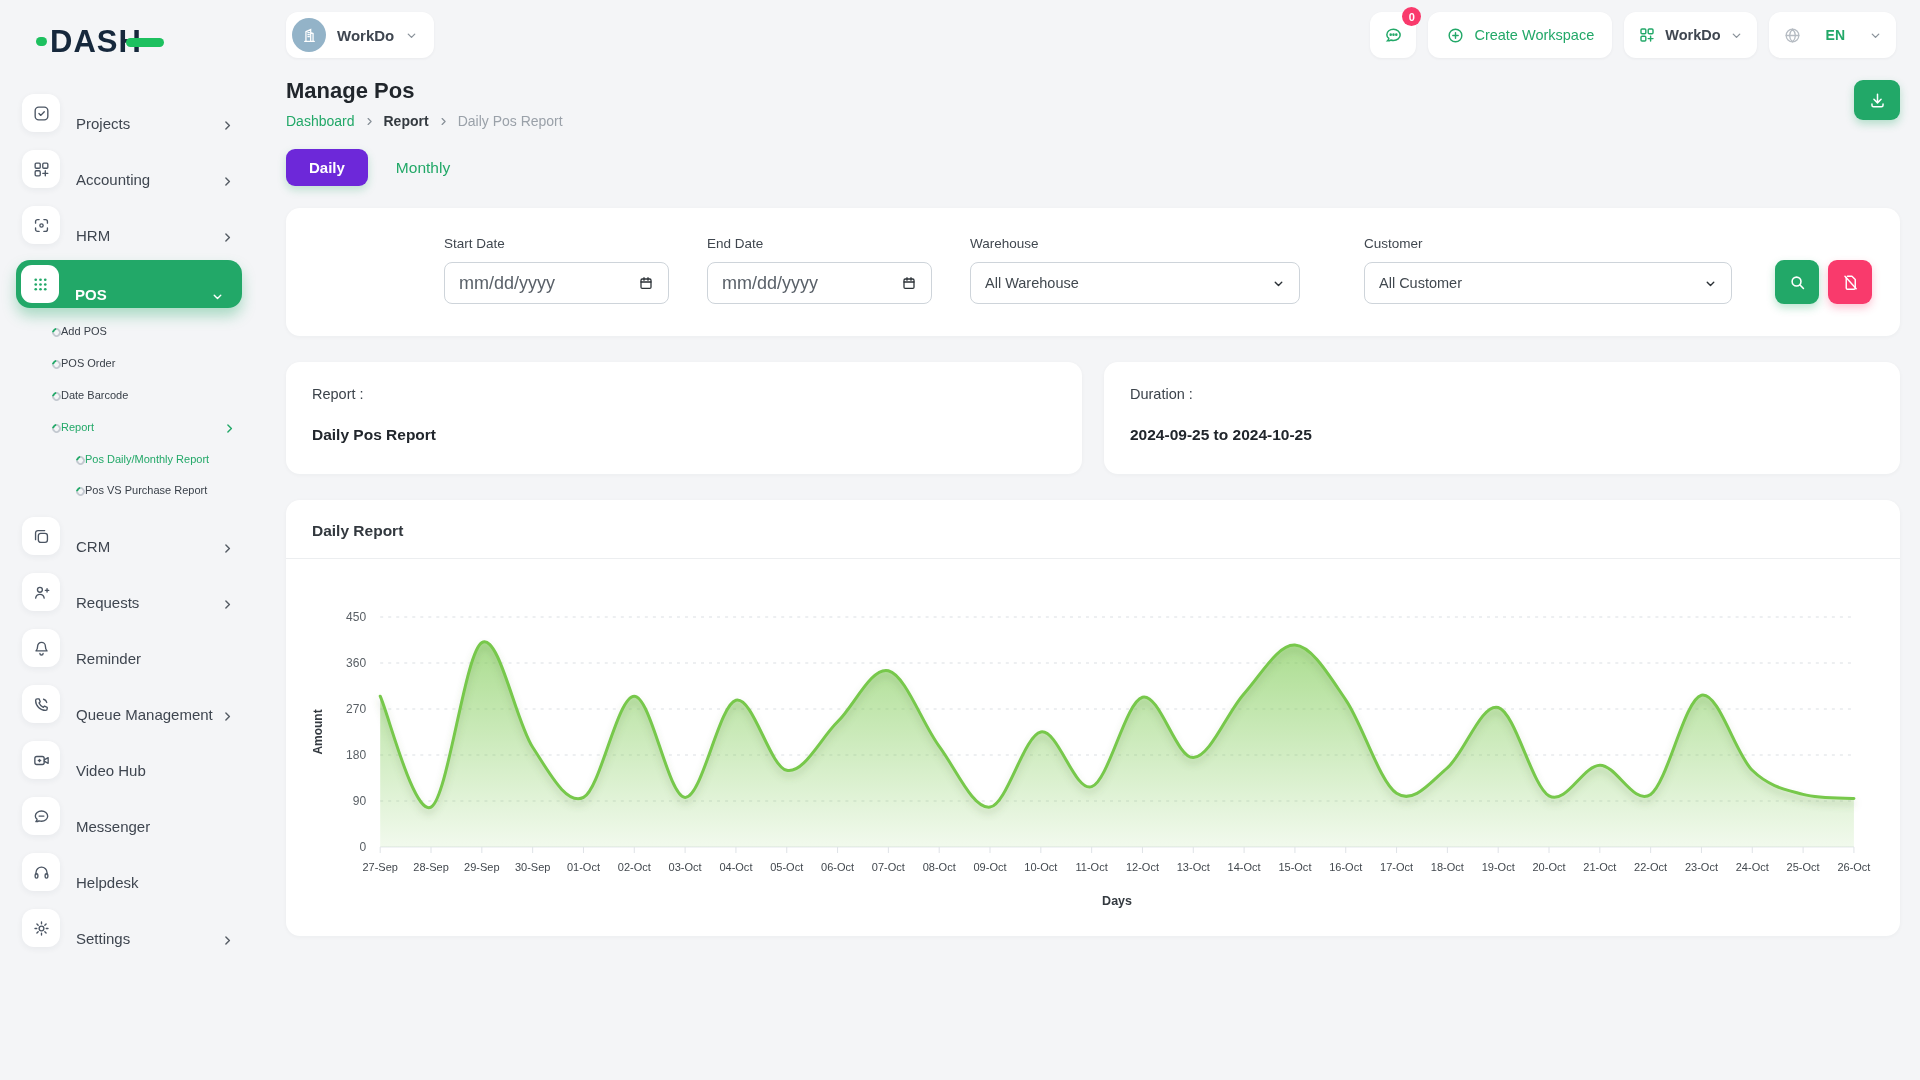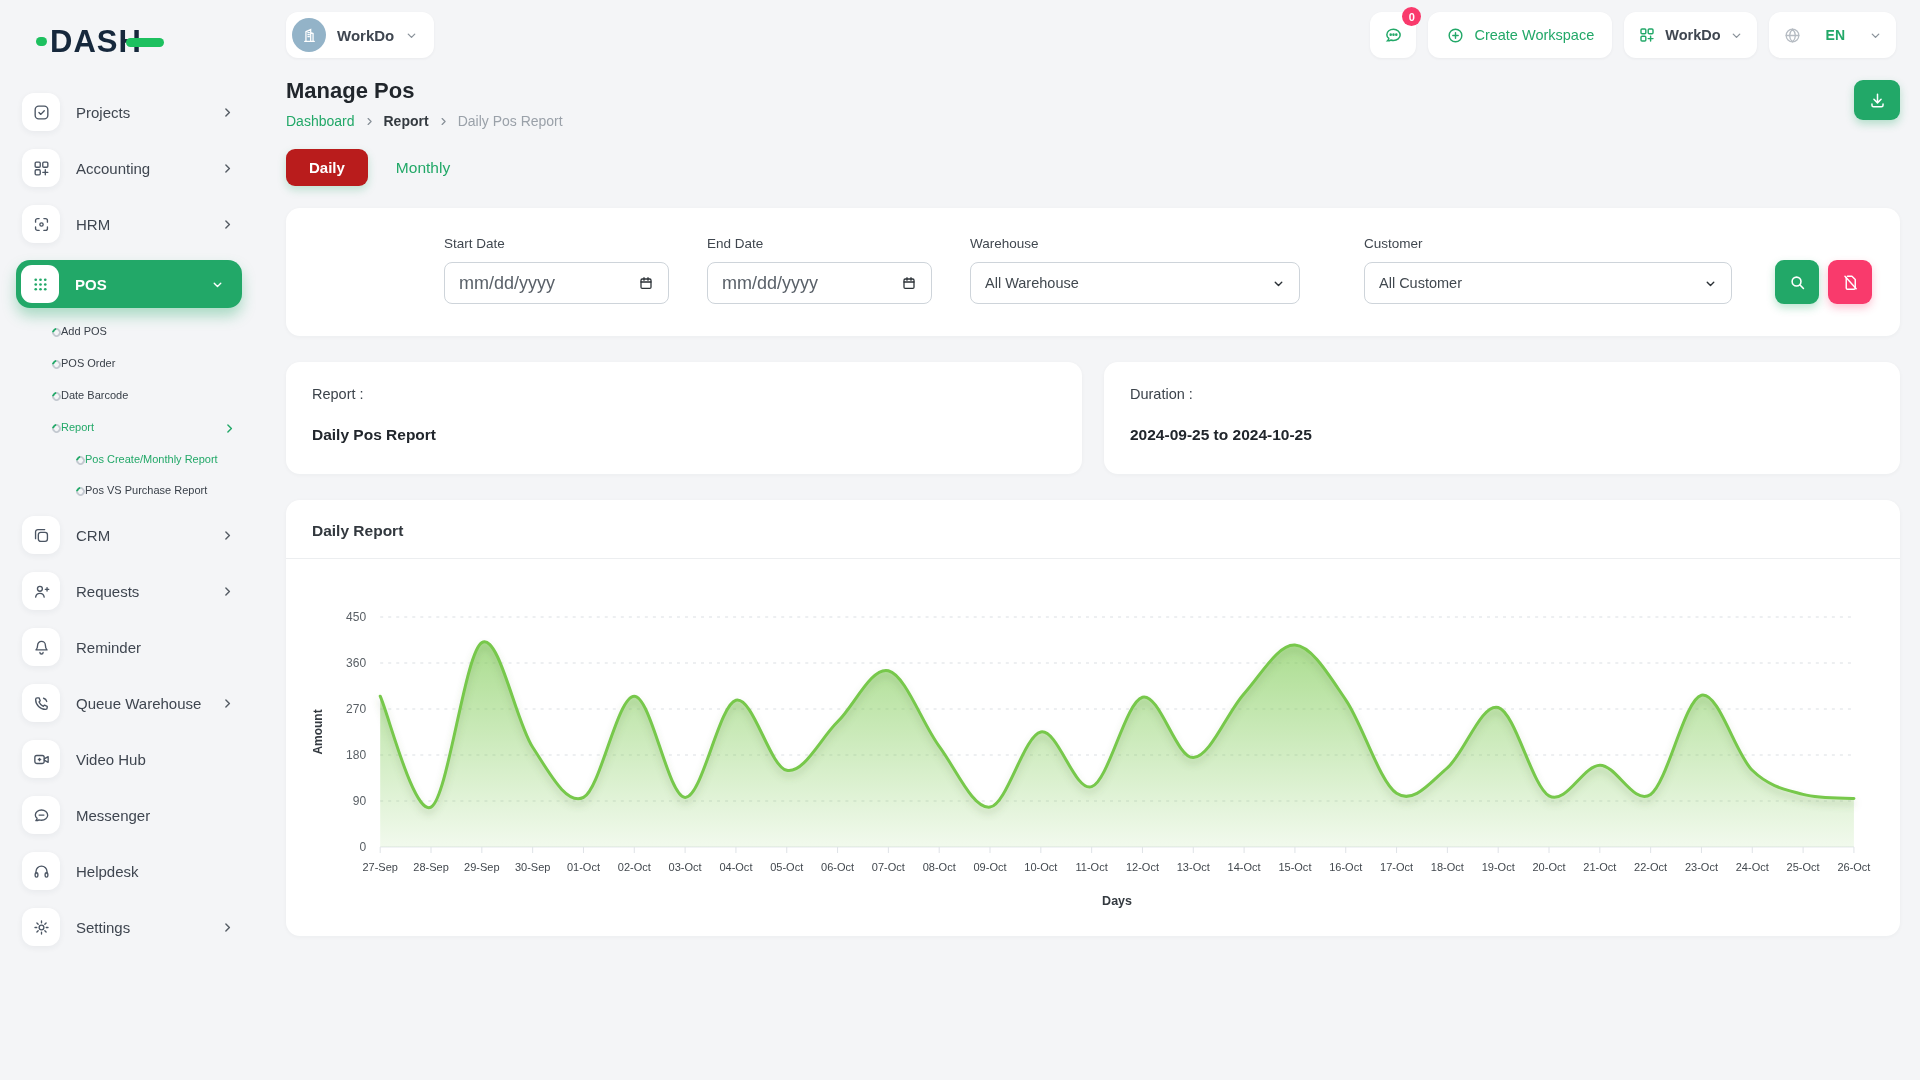--- a/index.html
+++ b/index.html
@@ -10,21 +10,21 @@
   }
   .app { display:flex; height:100%; }
 
   
   aside { width:256px; flex:0 0 256px; padding:16px 0 0 22px; overflow:hidden; }
   .logo { display:flex; align-items:center; height:42px; margin:4px 0 30px 14px; cursor:pointer; }
   .logo-dot { width:11px; height:9px; border-radius:5px; background:var(--logo-green); margin-right:3px; }
   .logo-text { font-size:31px; font-weight:800; letter-spacing:1px; color:var(--logo-navy); line-height:1; }
   .logo-bar { width:38px; height:9px; border-radius:5px; background:var(--logo-green); margin-left:-16px; margin-top:2px; }
 
-  .nav-item { display:flex; align-items:center; height:40px; margin-bottom:16px; cursor:pointer; padding-right:22px; }
+  .nav-item { display:flex; align-items:flex-end; height:40px; margin-bottom:16px; cursor:pointer; padding-right:22px; }
   .nav-icon { width:38px; height:38px; border-radius:12px; background:#fff; box-shadow:0 2px 6px rgba(40,50,60,.06);
               display:flex; align-items:center; justify-content:center; color:#4b5563; flex:0 0 38px; }
   .nav-icon svg { width:19px; height:19px; }
   .nav-label { flex:1; margin-left:16px; font-weight:500; color:#3f4650; font-size:15px; }
   .nav-chev { color:#555c64; display:flex; }
   .nav-chev svg { width:13px; height:13px; }
 
   .nav-item.active { background:#22a868; border-radius:14px; height:48px; padding:5px 18px 5px 5px; margin-left:-6px; margin-right:14px;
                      box-shadow:0 8px 14px rgba(34,168,104,.35); }
   .nav-item.active .nav-icon { border-radius:11px; color:#22a868; box-shadow:none; }
@@ -75,21 +75,21 @@
   .crumb-link { color:#22a868; cursor:pointer; }
   .crumb-mid { color:#343a40; font-weight:600; cursor:pointer; }
   .crumb-cur { color:#9aa1a9; }
   .crumb-sep { color:#878f97; display:flex; } .crumb-sep svg { width:11px; height:11px; }
   .dl-btn { width:46px; height:40px; border-radius:9px; background:#22a868; color:#fff; border:none; cursor:pointer;
             display:flex; align-items:center; justify-content:center; margin-top:2px;
             box-shadow:0 4px 8px rgba(34,168,104,.3); }
   .dl-btn svg { width:19px; height:19px; }
 
   .tabs { display:flex; align-items:center; margin:20px 0 22px; gap:28px; }
-  .tab-active { background:#b91c1c; color:#fff; font-weight:600; font-size:15px; padding:10px 23px; border-radius:9px;
+  .tab-active { background:#6d28d9; color:#fff; font-weight:600; font-size:15px; padding:10px 23px; border-radius:9px;
                 border:none; cursor:pointer; box-shadow:0 4px 8px rgba(34,168,104,.25); }
   .tab-link { color:#22a868; font-size:15.5px; font-weight:500; background:none; border:none; cursor:pointer; }
 
   .card { background:#fff; border-radius:14px; box-shadow:0 1px 4px rgba(30,40,50,.04); }
 
   .filter-card { padding:28px 28px 32px; display:flex; align-items:flex-end; }
   .f-spacer { width:130px; flex:0 0 130px; }
   .field { display:flex; flex-direction:column; }
   .f-label { font-size:13.5px; color:#40474f; margin-bottom:11px; }
   .control { height:42px; border:1px solid #ced4da; border-radius:8px; display:flex; align-items:center;
@@ -217,21 +217,21 @@
             <span class="ring"></span>
             <span class="sub-label">Report</span>
             <span class="nav-chev">
               <svg viewBox="0 0 24 24" fill="none" stroke="currentColor" stroke-width="1.7" stroke-linecap="round" stroke-linejoin="round">
                 <path d="M9 5.5l6.5 6.5L9 18.5" stroke-width="2.6"></path>
               </svg>
             </span>
           </div>
           <div class="sub-item green sub-sub">
             <span class="ring"></span>
-            <span class="sub-label">Pos Create/Monthly Report</span>
+            <span class="sub-label">Pos Daily/Monthly Report</span>
           </div>
           <div class="sub-item sub-sub">
             <span class="ring"></span>
             <span class="sub-label">Pos VS Purchase Report</span>
           </div>
         </div>
         <div class="nav-item">
           <span class="nav-icon">
             <svg viewBox="0 0 24 24" fill="none" stroke="currentColor" stroke-width="1.7" stroke-linecap="round" stroke-linejoin="round">
               <rect x="8" y="8" width="11.5" height="11.5" rx="3"></rect>
@@ -269,21 +269,21 @@
           </span>
           <span class="nav-label">Reminder</span>
         </div>
         <div class="nav-item">
           <span class="nav-icon">
             <svg viewBox="0 0 24 24" fill="none" stroke="currentColor" stroke-width="1.7" stroke-linecap="round" stroke-linejoin="round">
               <path d="M6.6 4.8c-1.1 0-2 .9-2 2 0 6.9 5.7 12.6 12.6 12.6 1.1 0 2-.9 2-2v-1.9l-3.4-1.5-1.5 1.5c-2.4-1-4.4-3-5.4-5.4l1.5-1.5-1.5-3.8z"></path>
               <path d="M14.6 5.4c2 .5 3.5 2 4 4"></path>
             </svg>
           </span>
-          <span class="nav-label">Queue Warehouse</span>
+          <span class="nav-label">Queue Management</span>
           <span class="nav-chev">
             <svg viewBox="0 0 24 24" fill="none" stroke="currentColor" stroke-width="1.7" stroke-linecap="round" stroke-linejoin="round">
               <path d="M9 5.5l6.5 6.5L9 18.5" stroke-width="2.6"></path>
             </svg>
           </span>
         </div>
         <div class="nav-item">
           <span class="nav-icon">
             <svg viewBox="0 0 24 24" fill="none" stroke="currentColor" stroke-width="1.7" stroke-linecap="round" stroke-linejoin="round">
               <rect x="3.6" y="7" width="11.8" height="10" rx="2.4"></rect>

